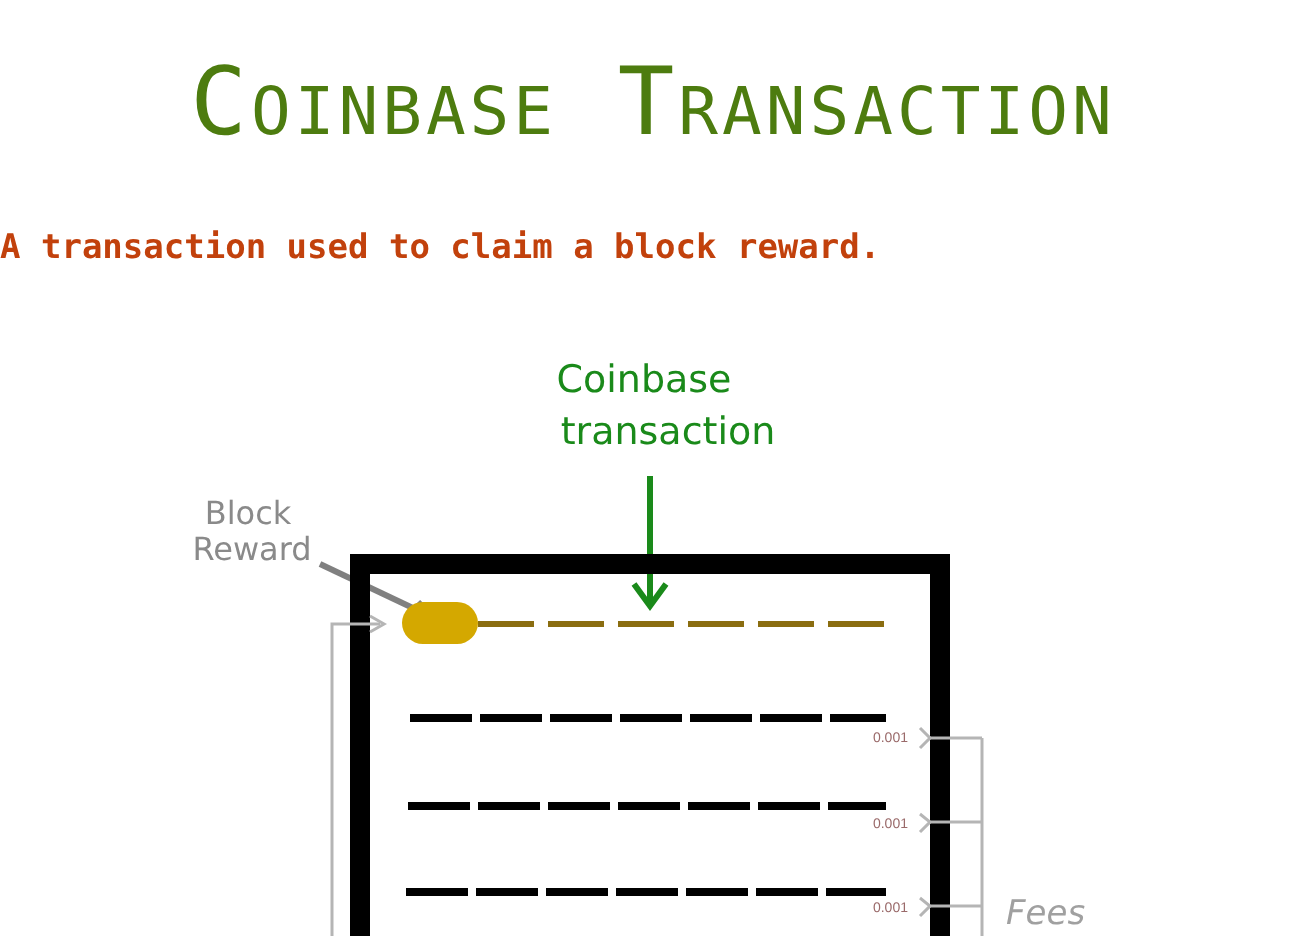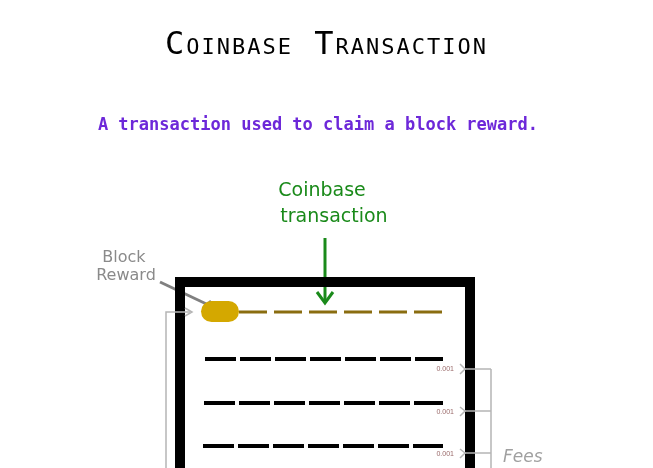--- a/index.html
+++ b/index.html
@@ -1,18 +1,18 @@
 <!DOCTYPE html>
 <html><head>
 <meta charset="utf-8">
 <style>
   html, body { margin:0; padding:0; background:#ffffff; }
   body { width:653px; height:468px; position:relative; overflow:hidden; font-family:"DejaVu Sans Mono", monospace; }
-  .title { position:absolute; left:0; top:24px; width:653px; text-align:center; font-family:"DejaVu Sans Mono", monospace; font-size:32px; color:#000000; letter-spacing:2px; font-variant:small-caps; white-space:nowrap; }
-  .subtitle { position:absolute; left:0; top:114px; width:538px; text-align:right; font-family:"DejaVu Sans Mono", monospace; font-size:17px; color:#6d28d9; font-weight:bold; white-space:nowrap; }
+  .title { position:absolute; left:0; top:24px; width:653px; text-align:center; font-family:"DejaVu Sans Mono", monospace; font-size:47px; color:#4d7c0f; letter-spacing:2px; font-variant:small-caps; white-space:nowrap; }
+  .subtitle { position:absolute; left:0; top:114px; width:538px; text-align:left; font-family:"DejaVu Sans Mono", monospace; font-size:17px; color:#c2410c; font-weight:bold; white-space:nowrap; }
   svg.diagram { position:absolute; left:0; top:0; }
   .hand { font-family:"DejaVu Sans", sans-serif; }
 </style>
 </head>
 <body>
 
 <div class="title">Coinbase Transaction</div>
 <div class="subtitle">A transaction used to claim a block reward.</div>
 
 <svg class="diagram" width="653" height="468" viewBox="0 0 653 468" xmlns="http://www.w3.org/2000/svg">

